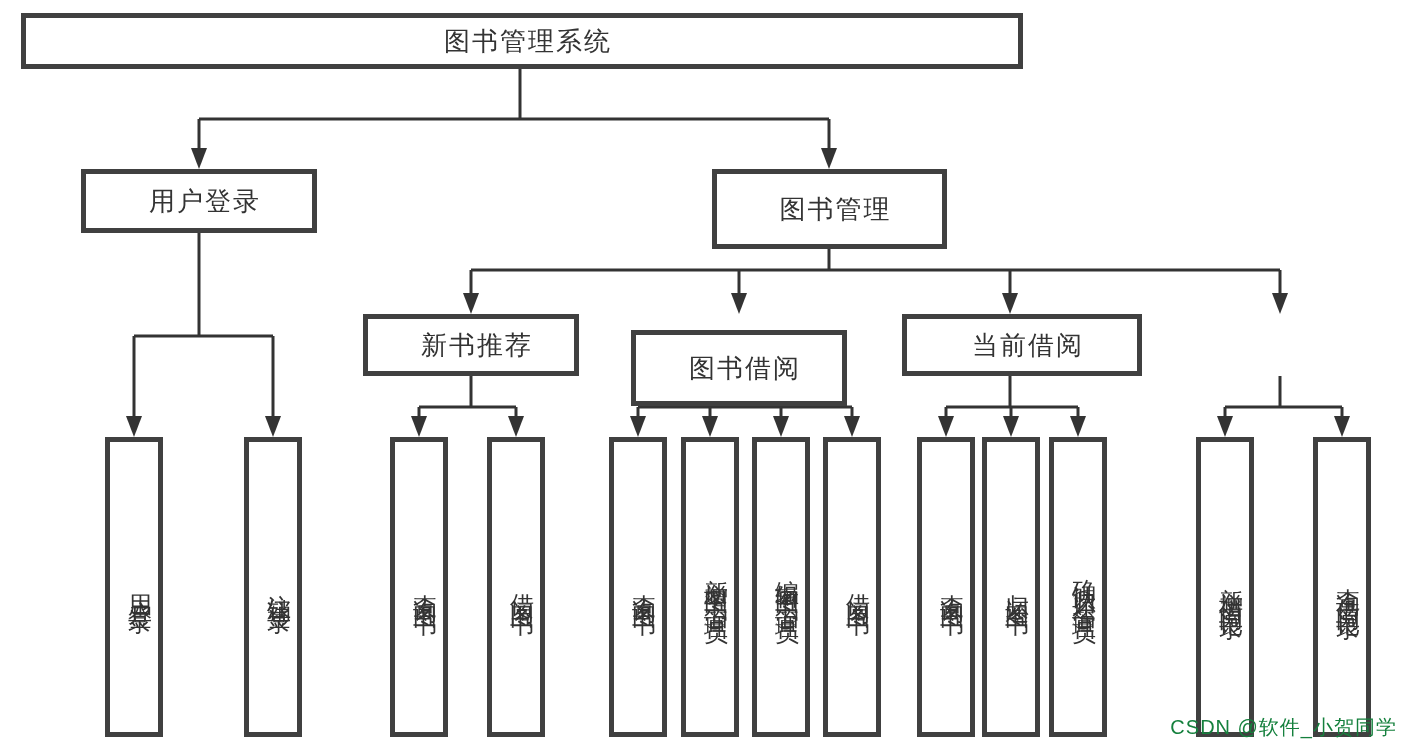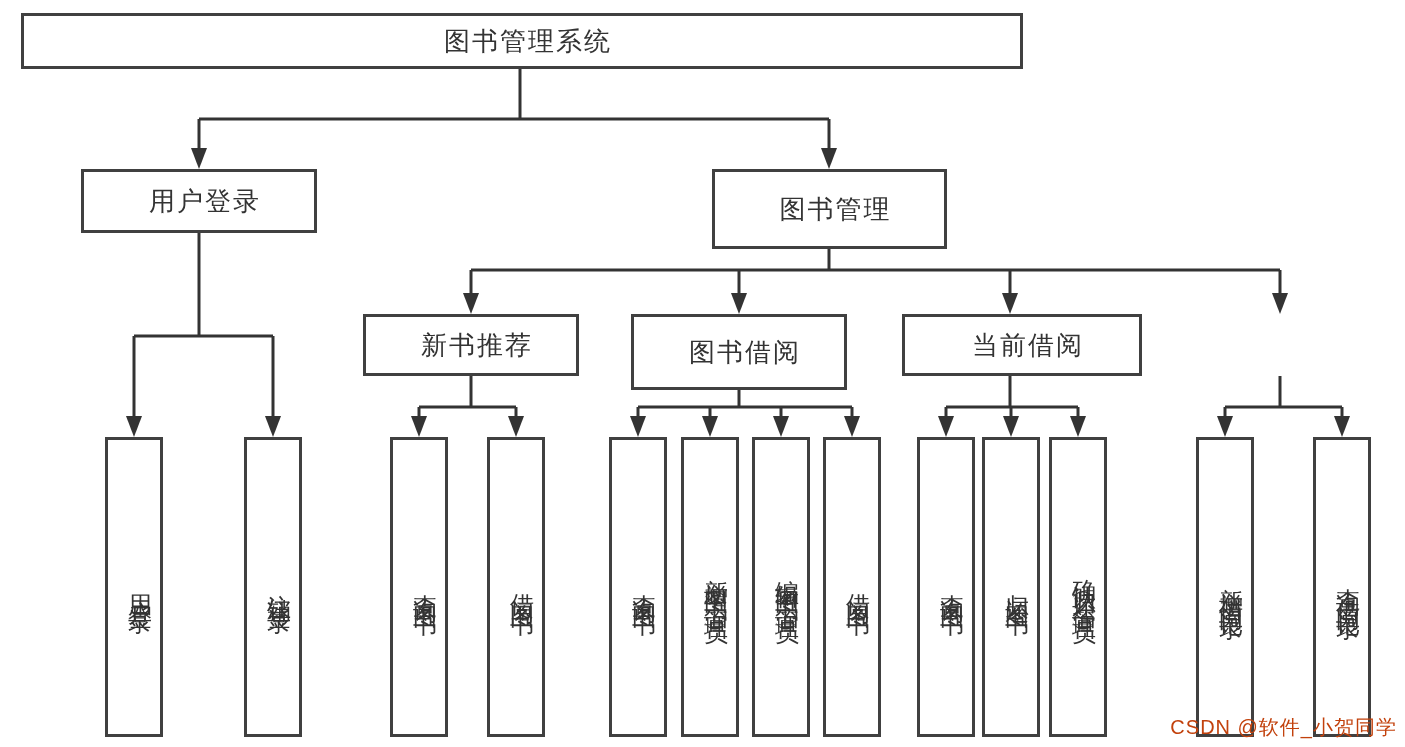--- a/index.html
+++ b/index.html
@@ -12,21 +12,21 @@
     overflow: hidden;
   }
   .connectors {
     position: absolute;
     left: 0; top: 0;
     pointer-events: none;
   }
   .node {
     position: absolute;
     background: #ffffff;
-    border: 3px solid #404040;
+    border: 5px solid #404040;
     box-sizing: border-box;
     display: flex;
     align-items: center;
     justify-content: center;
     color: #333333;
     padding-left: 12px;
   }
   .h-node { font-size: 26px; letter-spacing: 2px; white-space: nowrap; }
   .leaf { top: 437px; width: 58px; height: 300px; }
   .vtext {
@@ -36,21 +36,21 @@
     letter-spacing: 6px;
     line-height: 1;
     color: #333333;
   }
   .watermark {
     position: absolute;
     right: 8px;
     bottom: 6px;
     font-size: 20px;
     letter-spacing: 1px;
-    color: #c2410c;
+    color: #15803d;
     white-space: nowrap;
   }
 </style>
 </head>
 <body>
 
 <div class="canvas">
 
   <svg class="connectors" width="1405" height="747" viewBox="0 0 1405 747">
     <g stroke="#333333" stroke-width="3" fill="none">
@@ -125,21 +125,21 @@
   <div class="node h-node" style="left:81px;top:169px;width:236px;height:64px">
     <span>用户登录</span>
   </div>
   <div class="node h-node" style="left:712px;top:169px;width:235px;height:80px">
     <span>图书管理</span>
   </div>
 
   <div class="node h-node" style="left:363px;top:314px;width:216px;height:62px">
     <span>新书推荐</span>
   </div>
-  <div class="node h-node" style="left:631px;top:314px;width:216px;height:76px">
+  <div class="node h-node" style="left:631px;top:330px;width:216px;height:76px">
     <span>图书借阅</span>
   </div>
   <div class="node h-node" style="left:902px;top:314px;width:240px;height:62px">
     <span>当前借阅</span>
   </div>
 
   <div class="node leaf" style="left:105px">
     <span class="vtext">用户登录</span>
   </div>
   <div class="node leaf" style="left:244px">

